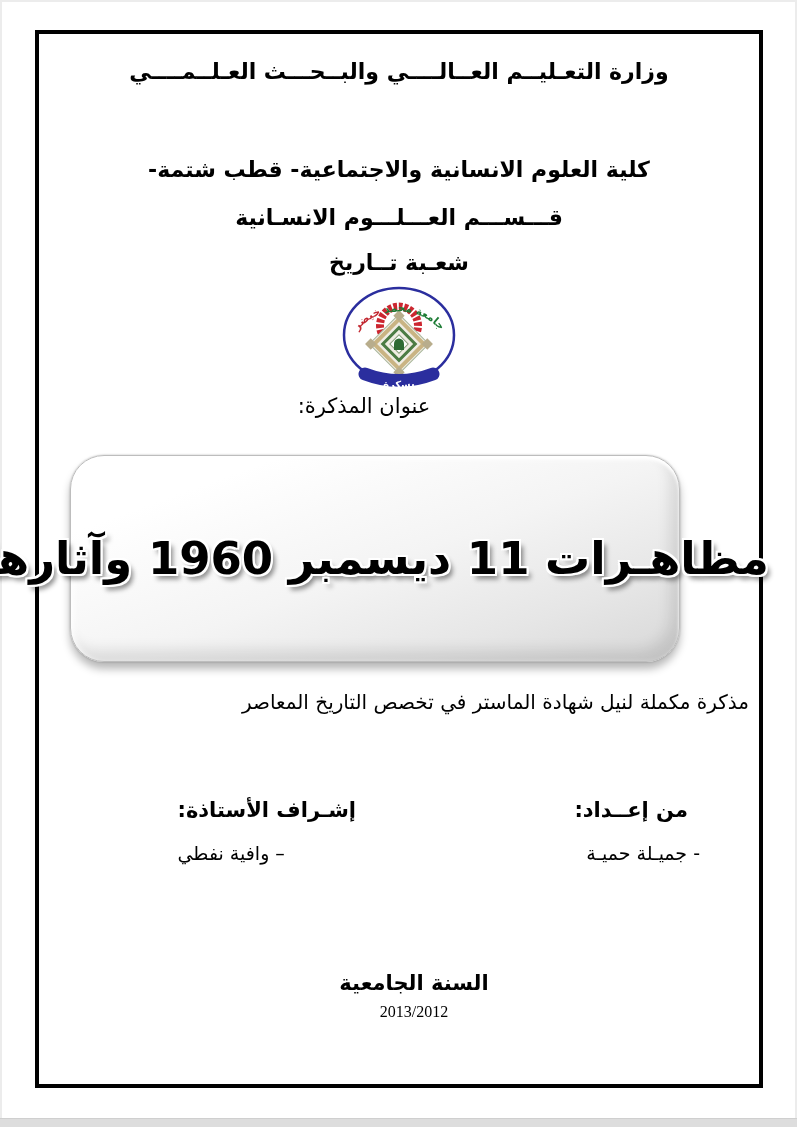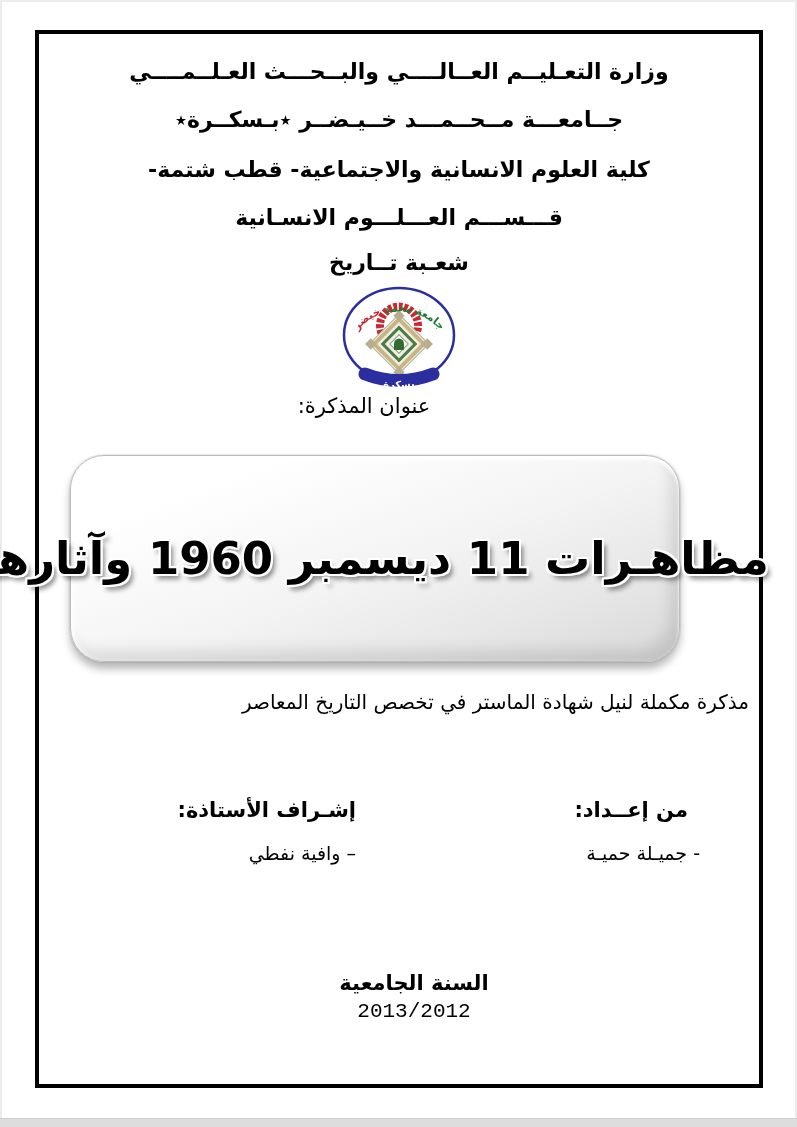--- a/index.html
+++ b/index.html
@@ -75,48 +75,47 @@
     left:-10px; right:10px;
     font-size:20px;
   }
   .prepared {
     position:absolute; top:762px; right:59px;
     text-align:right;
   }
   .prepared .sec-label { margin-right:12px; }
   .supervisor {
     position:absolute; top:762px; right:403px;
-    text-align:right;
+    text-align:left;
   }
   .sec-label { font-size:21px; font-weight:bold; line-height:28px; }
   .sec-name  { font-size:19px; line-height:26px; margin-top:16px; white-space:nowrap; }
   .year-block {
     position:absolute; top:934px;
     left:15px; right:-15px;   
     text-align:center;
   }
   .year-label { font-size:21px; font-weight:bold; line-height:30px; }
   .year-value {
-    font-family:Liberation Mono, monospace;
-    font-size:21px; line-height:28px;
+    font-family:Liberation Serif, serif;
+    font-size:16px; line-height:28px;
     direction:ltr;
   }
   .page-gap {
     position:absolute; left:0; right:0; bottom:0;
     height:9px; background:#dddddd; border-top:1px solid #cfcfcf;
   }
 </style>
 </head>
 <body>
 
 <div class="page">
   <div class="frame">
 
     <div class="hline l1">وزارة التعـليــم العــالــــي والبــحـــث العـلــمــــي</div>
-    <div class="hline l2">جــامعـــة مــحــمـــد خــيـضــر ٭بـسكــرة٭</div>
     <div class="hline l4">قـــســـم العـــلـــوم الانسـانية</div>
     <div class="hline l3">كلية العلوم الانسانية والاجتماعية- قطب شتمة-</div>
     <div class="hline l5">شعـبة تــاريخ</div>
 
     <div class="logo">
       <svg width="116" height="104" viewBox="0 0 116 104">
         <defs>
           <path id="arcTop" d="M 12 54 A 48 40 0 0 1 104 54" fill="none"></path>
           <path id="arcBannerText" d="M 18 95 Q 58 109 98 95" fill="none"></path>
         </defs>

